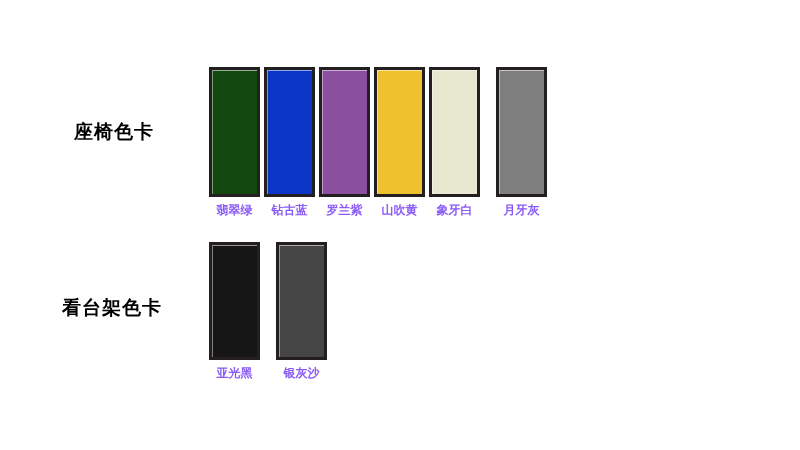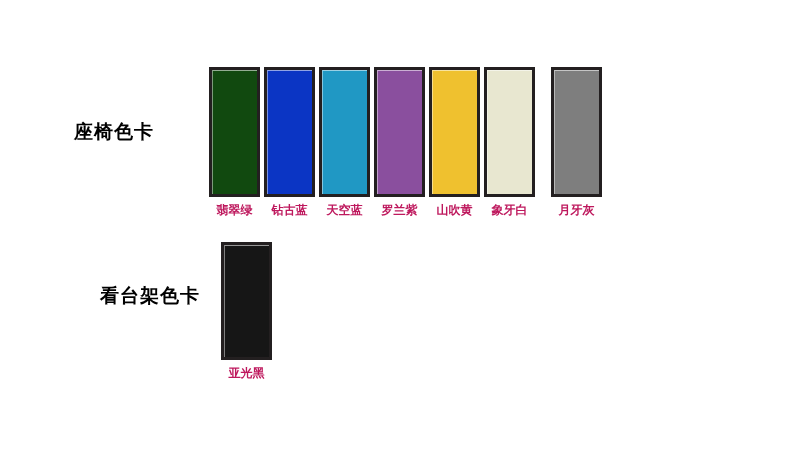--- a/index.html
+++ b/index.html
@@ -23,21 +23,21 @@
   .row-title {
     position: absolute;
     font-family: "DejaVu Sans", "Liberation Sans", sans-serif;
     font-weight: bold;
     font-size: 19px;
     color: #000000;
     letter-spacing: 1px;
     white-space: nowrap;
   }
   #title-seat   { left: 74px;  top: 119px; }
-  #title-stand  { left: 62px;  top: 283px; margin-left: 38px; }
+  #title-stand  { left: 62px;  top: 295px; }
 
   
   .swatch-row {
     position: absolute;
     display: flex;
     align-items: flex-start;
   }
   #row-seat  { left: 209px; top: 67px; }
   #row-stand { left: 209px; top: 242px; }
 
@@ -66,21 +66,21 @@
   }
   #row-seat  .chip { height: 130px; }
   #row-stand .chip { height: 118px; }
 
   .chip-label {
     margin-top: 6px;
     font-family: Liberation Serif, serif;
     font-weight: bold;
     font-size: 12px;
     line-height: 14px;
-    color: #be185d;
+    color: #8b5cf6;
     white-space: nowrap;
     text-align: center;
   }
 </style>
 </head>
 <body>
 
 <div class="slide" style="background: rgb(255, 255, 255);">
 
   <div class="row-title" id="title-seat">座椅色卡</div>
@@ -90,24 +90,20 @@
     <div class="swatch-cell">
       <div class="chip" style="background-color: rgb(17, 73, 15);"></div>
       <div class="chip-label">翡翠绿</div>
     </div>
 
     <div class="swatch-cell">
       <div class="chip" style="background-color: rgb(11, 53, 196);"></div>
       <div class="chip-label">钻古蓝</div>
     </div>
 
-    <div class="swatch-cell">
-      <div class="chip" style="background-color: rgb(32, 152, 196);"></div>
-      <div class="chip-label">天空蓝</div>
-    </div>
 
     <div class="swatch-cell">
       <div class="chip" style="background-color: rgb(138, 79, 158);"></div>
       <div class="chip-label">罗兰紫</div>
     </div>
 
 
     <div class="swatch-cell">
       <div class="chip" style="background-color: rgb(239, 193, 47);"></div>
       <div class="chip-label">山吹黄</div>
@@ -126,16 +122,20 @@
 
   <div class="row-title" id="title-stand">看台架色卡</div>
 
   <div class="swatch-row" id="row-stand">
 
     <div class="swatch-cell">
       <div class="chip" style="background-color: rgb(22, 22, 22);"></div>
       <div class="chip-label">亚光黑</div>
     </div>
 
+    <div class="swatch-cell">
+      <div class="chip" style="background-color: rgb(69, 69, 69);"></div>
+      <div class="chip-label">银灰沙</div>
+    </div>
 
   </div>
 
 </div>
 
 </body></html>

